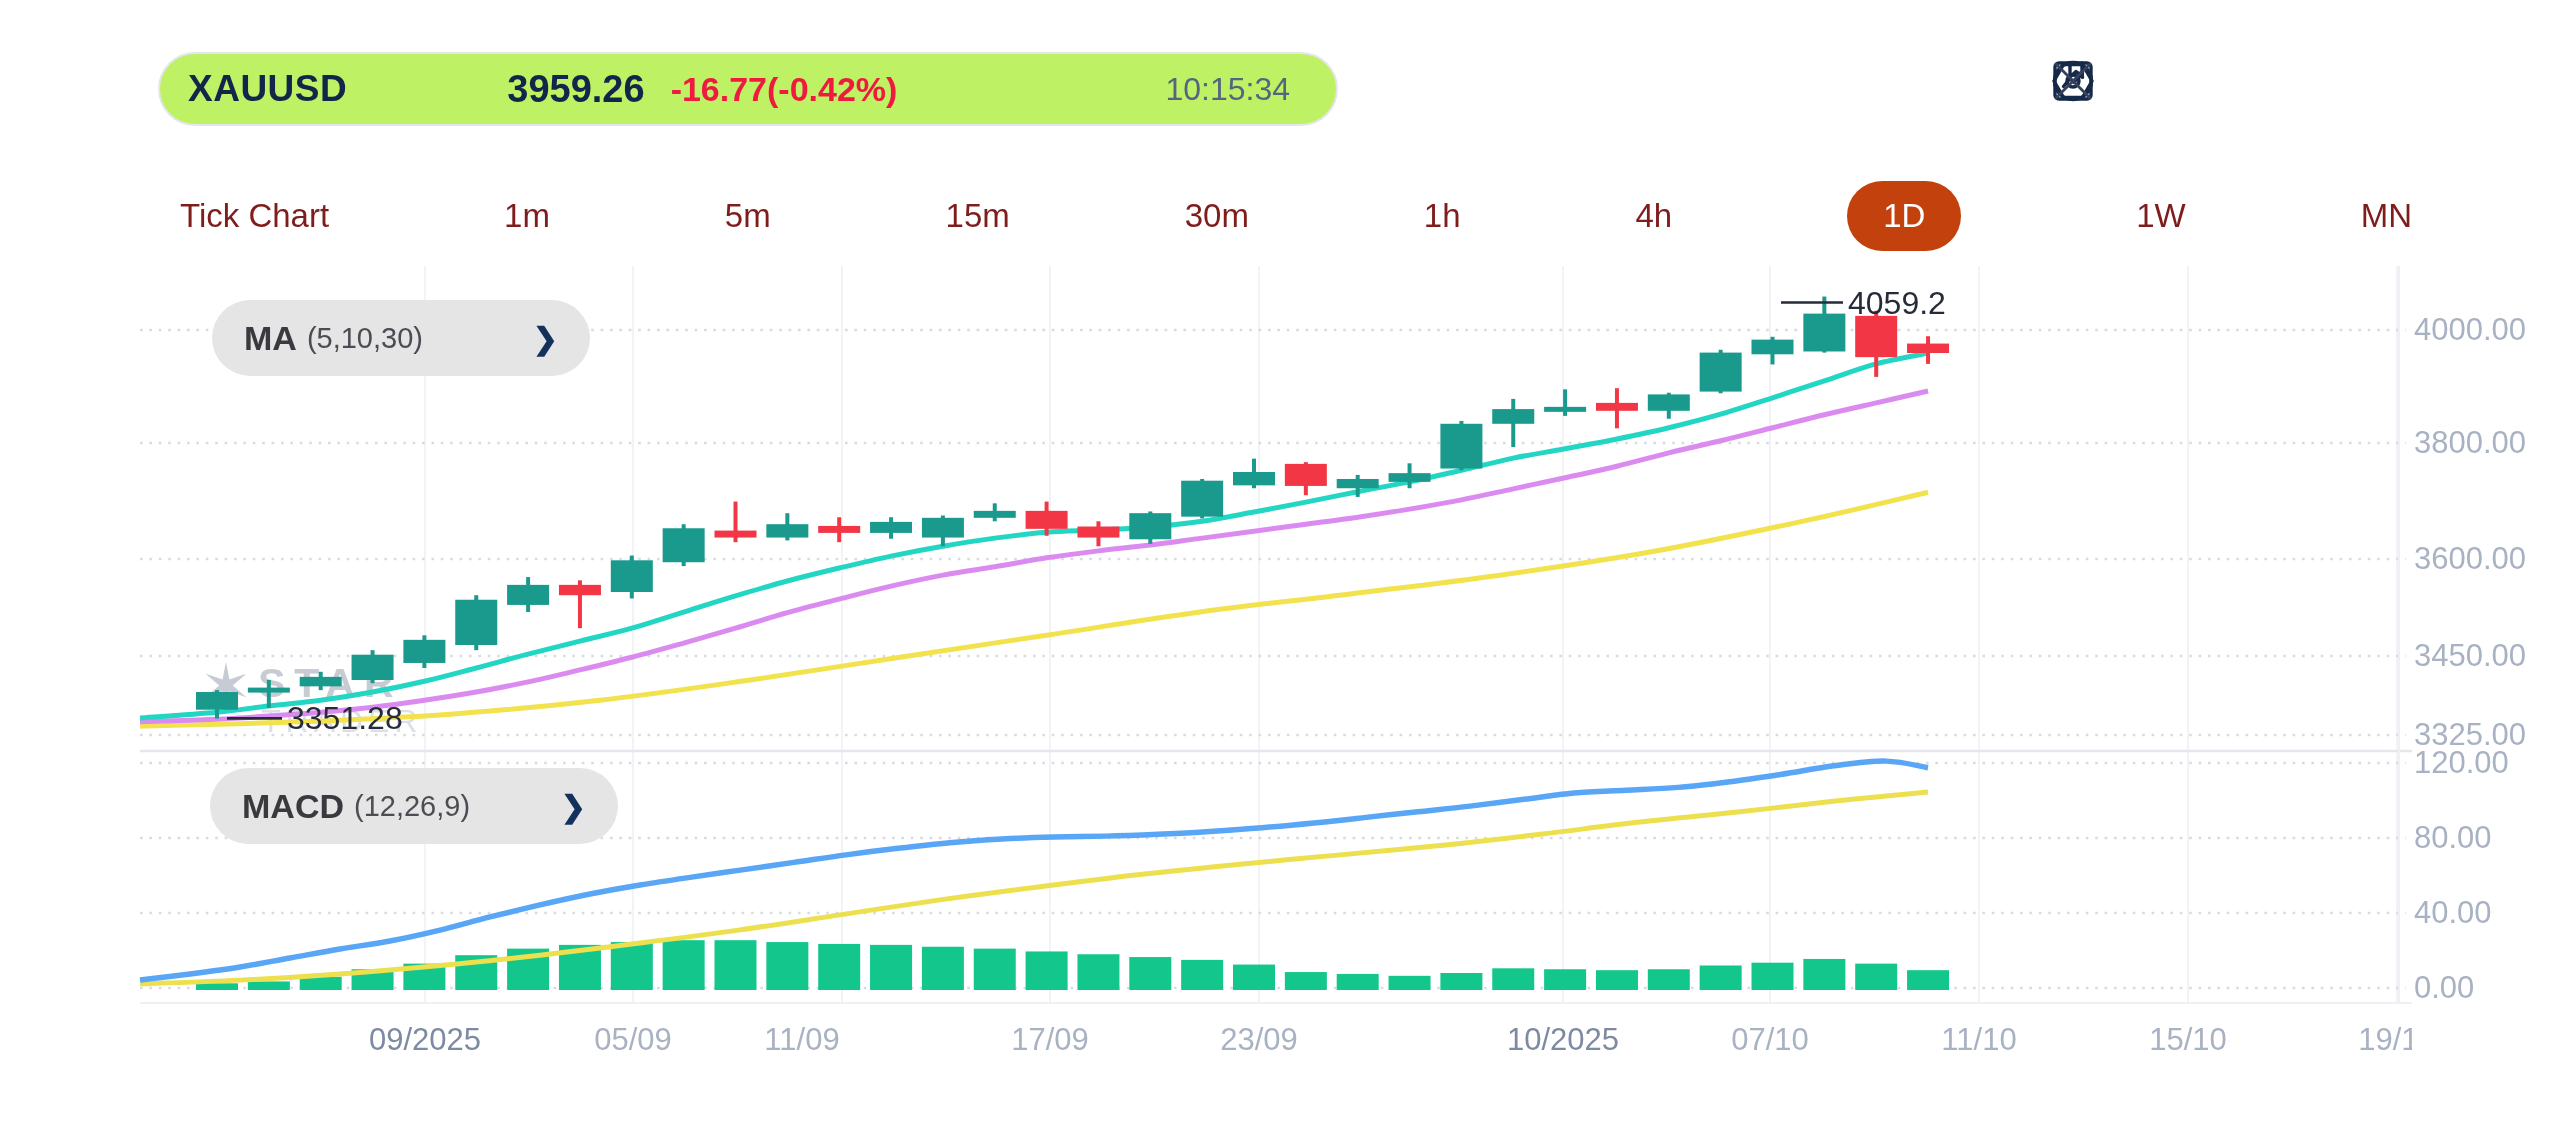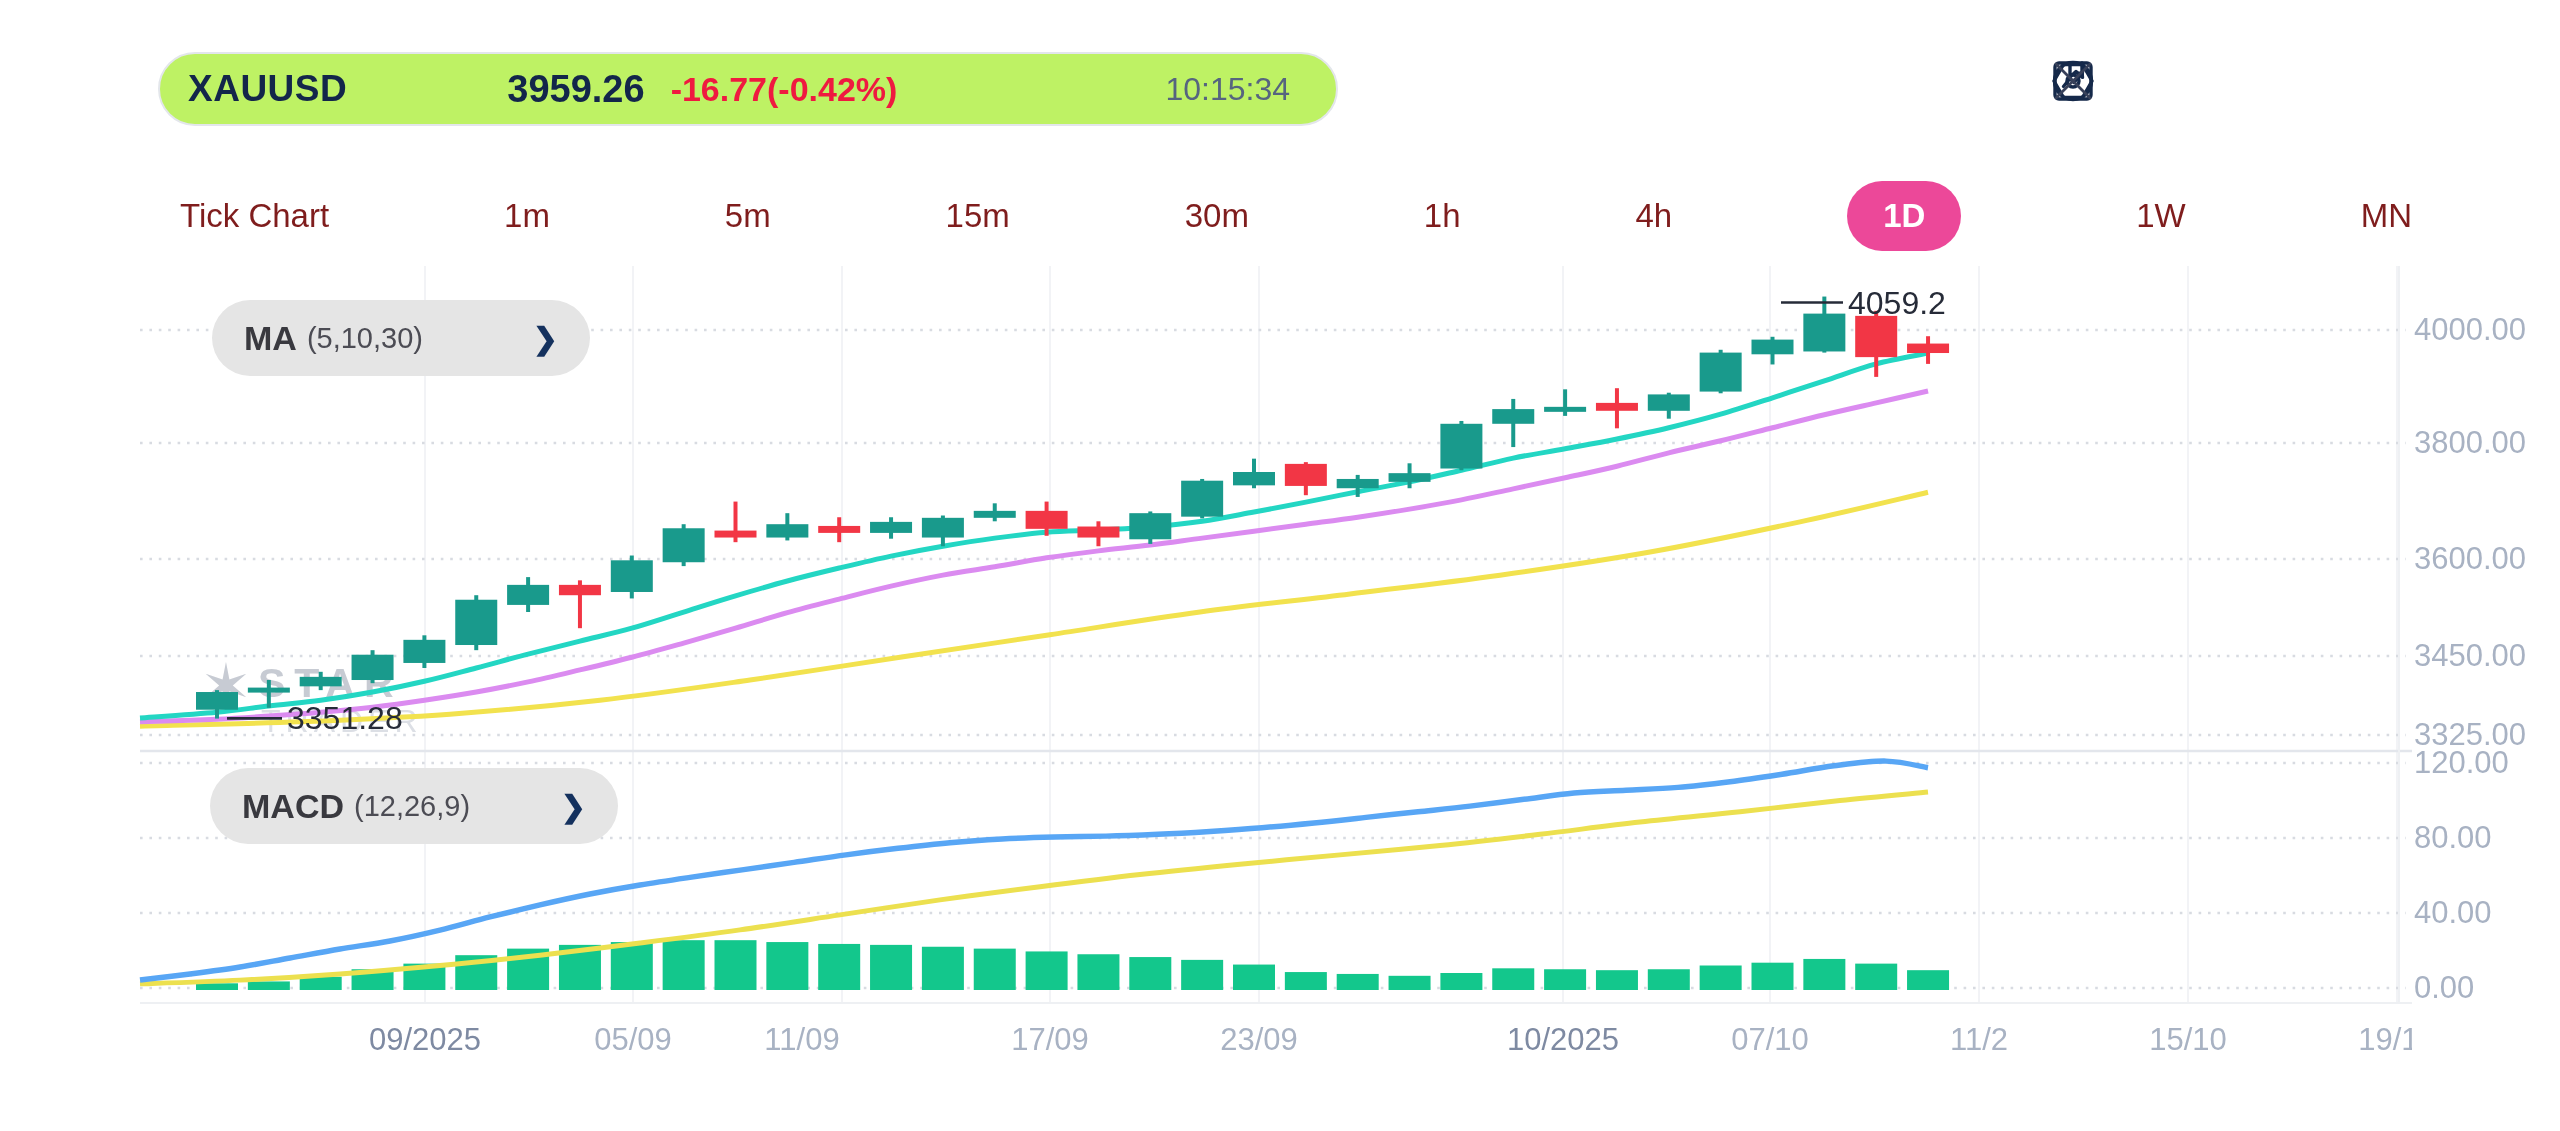--- a/index.html
+++ b/index.html
@@ -13,21 +13,21 @@
   .sym{font-size:37px;font-weight:700;color:#13264a;letter-spacing:.5px;}
   .px{font-size:38px;font-weight:800;color:#13264a;margin-left:160px;text-align:right;}
   .chg{font-size:34px;font-weight:600;color:#ef1a40;margin-left:26px;}
   .tm{font-size:32px;color:#56657f;margin-left:auto;}
   .icons{top:58px;right:86px;display:flex;gap:80px;align-items:center;}
   .icons .ic{width:46px;height:46px;display:flex;align-items:center;justify-content:center;cursor:pointer;}
   
   .tabs{left:180px;right:148px;top:178px;height:76px;display:flex;
         justify-content:space-between;align-items:center;}
   .tab{font-size:33px;color:#7f1d1d;cursor:pointer;white-space:nowrap;}
-  .tab.active{background:#ec4899;color:#ffffff;font-weight:700;
+  .tab.active{background:#c2410c;color:#ffffff;font-weight:400;
       padding:16px 36px;border-radius:38px;}
   
   .ind-pill{height:76px;background:#e5e5e5;border-radius:38px;display:flex;
      align-items:center;padding:0 32px;box-sizing:border-box;cursor:pointer;z-index:5;}
   .ind-name{font-size:34px;font-weight:800;color:#39393f;}
   .ind-params{font-size:29px;color:#4c4c54;margin-left:10px;}
   .ind-chev{margin-left:auto;font-size:30px;font-weight:800;color:#14315e;}
   #ma-pill{left:212px;top:300px;width:378px;}
   #macd-pill{left:210px;top:768px;width:408px;justify-content:flex-end;}
   
@@ -258,16 +258,16 @@
     <div class="abs ylab" style="top: 988px;">0.00</div>
   </div>
 <div class="abs xaxis" id="xaxis">
     <div class="xlab strong" style="left: 425px;">09/2025</div>
     <div class="xlab" style="left: 633px;">05/09</div>
     <div class="xlab" style="left: 802px;">11/09</div>
     <div class="xlab" style="left: 1050px;">17/09</div>
     <div class="xlab" style="left: 1259px;">23/09</div>
     <div class="xlab strong" style="left: 1563px;">10/2025</div>
     <div class="xlab" style="left: 1770px;">07/10</div>
-    <div class="xlab" style="left: 1979px;">11/2</div>
+    <div class="xlab" style="left: 1979px;">11/10</div>
     <div class="xlab" style="left: 2188px;">15/10</div>
     <div class="xlab" style="left: 2397px;">19/10</div>
   </div>
 
 </body></html>

